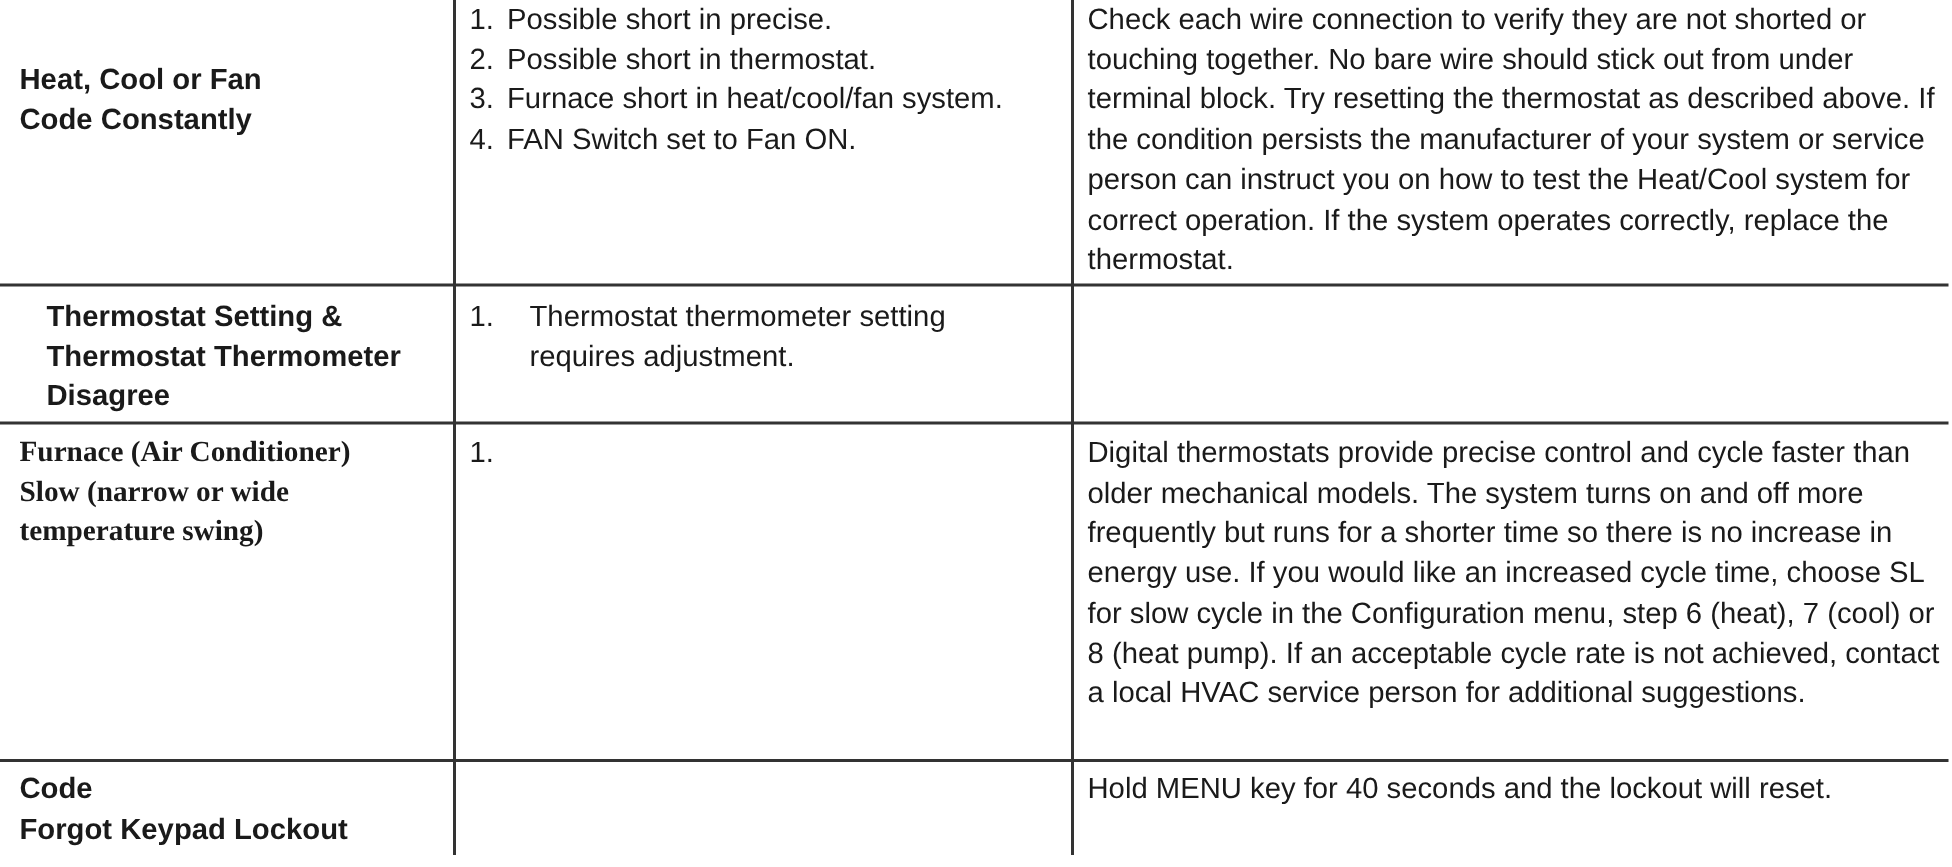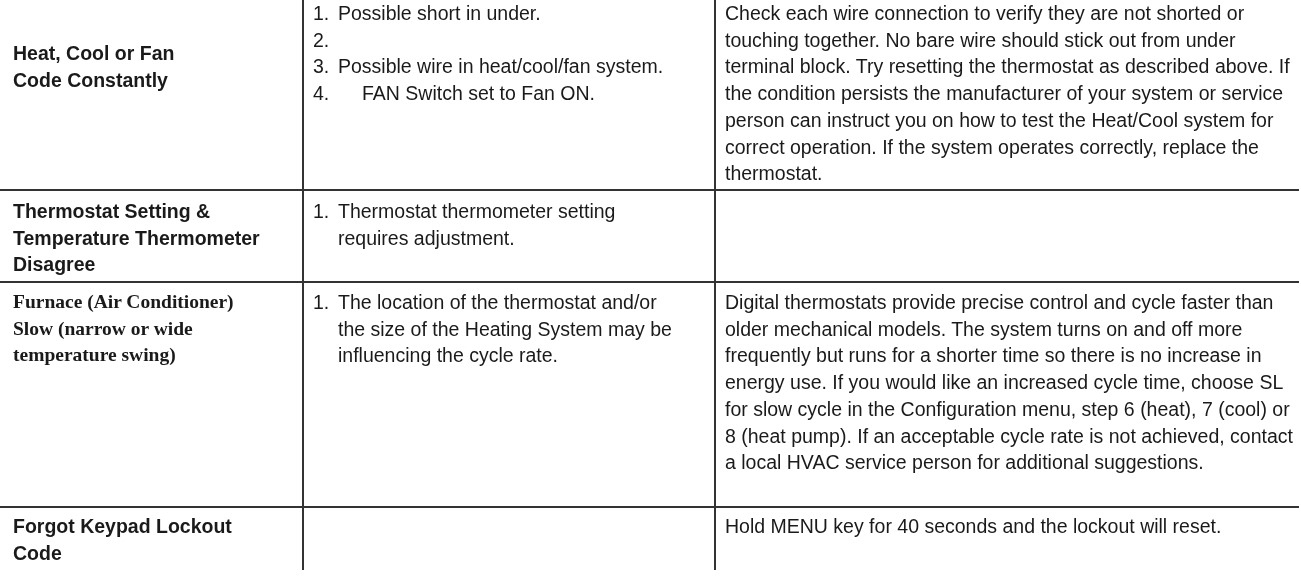--- a/index.html
+++ b/index.html
@@ -28,60 +28,60 @@
   <div class="hline" style="top:281px;width:1299px;"></div>
   <div class="hline" style="top:506px;width:1299px;"></div>
 
   <div class="cell prob" style="top:25px;margin-top:15px;">
     <div>Heat, Cool or Fan</div>
     <div>Code Constantly</div>
   </div>
   <div class="cell cause" style="top:0px;">
     <div class="item">
       <span class="num">1.</span>
-      <span>Possible short in under.</span>
+      <span>Possible short in precise.</span>
     </div>
     <div class="item">
       <span class="num">2.</span>
+      <span>Possible short in thermostat.</span>
     </div>
     <div class="item">
       <span class="num">3.</span>
-      <span>Possible wire in heat/cool/fan system.</span>
+      <span>Furnace short in heat/cool/fan system.</span>
     </div>
     <div class="item">
       <span class="num">4.</span>
-      <span><span style="white-space:pre;margin-left:24px;">FAN Switch set to Fan </span><b>ON.</b></span>
+      <span><span style="white-space:pre;">FAN Switch set to Fan </span><b>ON.</b></span>
     </div>
   </div>
   <div class="cell remedy" style="top:0px;">Check each wire connection to verify they are not shorted or touching together. No bare wire should stick out from under terminal block. Try resetting the thermostat as described above. If the condition persists the manufacturer of your system or service person can instruct you on how to test the Heat/Cool system for correct operation. If the system operates correctly, replace the thermostat.</div>
 
-  <div class="cell prob" style="top:198px;">
+  <div class="cell prob" style="top:198px;margin-left:18px;">
     <div>Thermostat Setting &amp;</div>
-    <div>Temperature Thermometer</div>
+    <div>Thermostat Thermometer</div>
     <div>Disagree</div>
   </div>
   <div class="cell cause" style="top:198px;">
     <div class="item">
       <span class="num">1.</span>
-      <span style="width:300px;">Thermostat thermometer setting requires adjustment.</span>
+      <span style="width:300px;margin-left:15px;">Thermostat thermometer setting requires adjustment.</span>
     </div>
   </div>
 
   <div class="cell prob" style="top:289px;font-family:Liberation Serif, serif;">
     <div>Furnace (Air Conditioner)</div>
     <div>Slow (narrow or wide</div>
     <div>temperature swing)</div>
   </div>
   <div class="cell cause" style="top:289px;">
     <div class="item">
       <span class="num">1.</span>
-      <span style="width:350px;">The location of the thermostat and/or the size of the Heating System may be influencing the cycle rate.</span>
     </div>
   </div>
   <div class="cell remedy" style="top:289px;"><span>Digital thermostats provide precise control and cycle faster than older mechanical models. The system turns on and off more frequently but runs for a shorter time so there is no increase in energy use. If you would like an increased cycle time, choose </span><b>SL</b><span> for slow cycle in the Configuration menu, step 6 (heat), 7 (cool) or 8 (heat pump). If an acceptable cycle rate is not achieved, contact a local HVAC service person for additional suggestions.</span></div>
 
   <div class="cell prob" style="top:513px;">
+    <div>Code</div>
     <div>Forgot Keypad Lockout</div>
-    <div>Code</div>
   </div>
   <div class="cell cause" style="top:513px;"></div>
   <div class="cell remedy" style="top:513px;">Hold MENU key for 40 seconds and the lockout will reset.</div>
 </div>
 
 </body></html>

